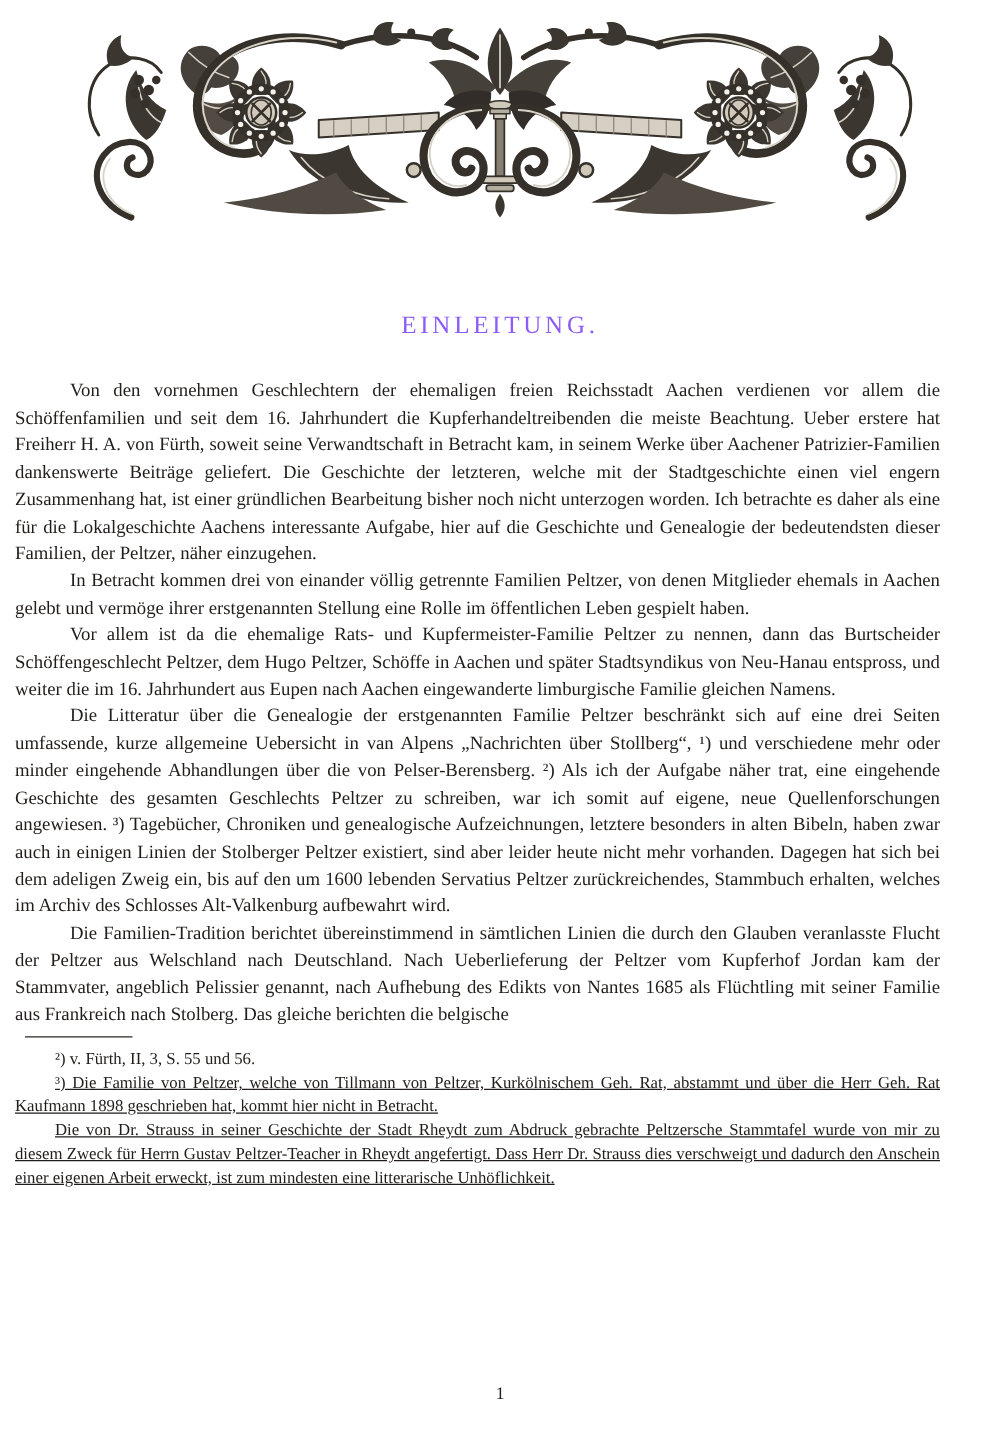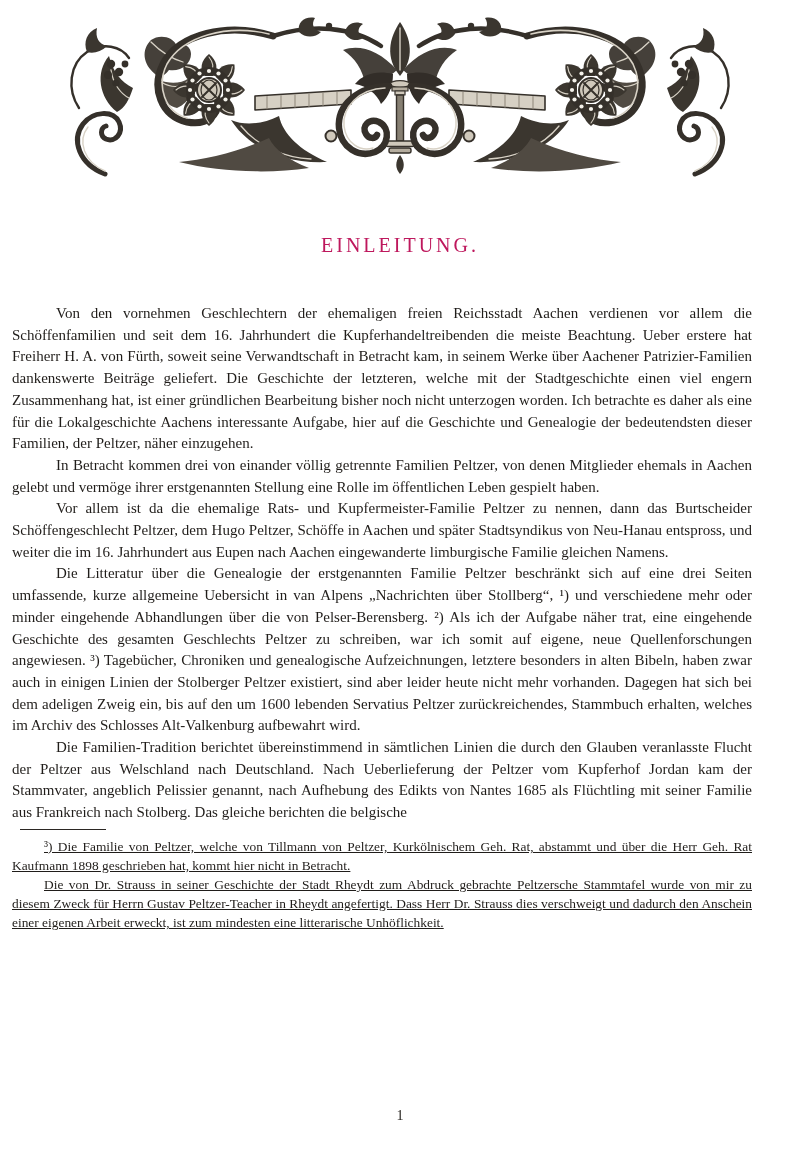--- a/index.html
+++ b/index.html
@@ -14,29 +14,29 @@
   }
   .ornament {
     position: absolute;
     top: 12px;
     left: 59px;
     width: 682px;
     height: 166px;
   }
   .title {
     position: absolute;
-    top: 234px;
+    top: 249px;
     left: 0;
     width: 100%;
     margin: 0;
     text-align: center;
     font-size: 20px;
     font-weight: 400;
     letter-spacing: 3px;
-    color: #be185d;
+    color: #8b5cf6;
   }
   .body {
     position: absolute;
     top: 303px;
     left: 12px;
     width: 740px;
     font-size: 15px;
     line-height: 21.7px;
     text-align: justify;
   }
@@ -176,20 +176,21 @@
   <div class="body">
     <p class="para">Von den vornehmen Geschlechtern der ehemaligen freien Reichsstadt Aachen verdienen vor allem die Schöffenfamilien und seit dem 16. Jahrhundert die Kupferhandeltreibenden die meiste Beachtung. Ueber erstere hat Freiherr H. A. von Fürth, soweit seine Verwandtschaft in Betracht kam, in seinem Werke über Aachener Patrizier-Familien dankenswerte Beiträge geliefert. Die Geschichte der letzteren, welche mit der Stadtgeschichte einen viel engern Zusammenhang hat, ist einer gründlichen Bearbeitung bisher noch nicht unterzogen worden. Ich betrachte es daher als eine für die Lokalgeschichte Aachens interessante Aufgabe, hier auf die Geschichte und Genealogie der bedeutendsten dieser Familien, der Peltzer, näher einzugehen.</p>
     <p class="para">In Betracht kommen drei von einander völlig getrennte Familien Peltzer, von denen Mitglieder ehemals in Aachen gelebt und vermöge ihrer erstgenannten Stellung eine Rolle im öffentlichen Leben gespielt haben.</p>
     <p class="para">Vor allem ist da die ehemalige Rats- und Kupfermeister-Familie Peltzer zu nennen, dann das Burtscheider Schöffengeschlecht Peltzer, dem Hugo Peltzer, Schöffe in Aachen und später Stadtsyndikus von Neu-Hanau entspross, und weiter die im 16. Jahrhundert aus Eupen nach Aachen eingewanderte limburgische Familie gleichen Namens.</p>
     <p class="para">Die Litteratur über die Genealogie der erstgenannten Familie Peltzer beschränkt sich auf eine drei Seiten umfassende, kurze allgemeine Uebersicht in van Alpens „Nachrichten über Stollberg“, ¹) und verschiedene mehr oder minder eingehende Abhandlungen über die von Pelser-Berensberg. ²) Als ich der Aufgabe näher trat, eine eingehende Geschichte des gesamten Geschlechts Peltzer zu schreiben, war ich somit auf eigene, neue Quellenforschungen angewiesen. ³) Tagebücher, Chroniken und genealogische Aufzeichnungen, letztere besonders in alten Bibeln, haben zwar auch in einigen Linien der Stolberger Peltzer existiert, sind aber leider heute nicht mehr vorhanden. Dagegen hat sich bei dem adeligen Zweig ein, bis auf den um 1600 lebenden Servatius Peltzer zurückreichendes, Stammbuch erhalten, welches im Archiv des Schlosses Alt-Valkenburg aufbewahrt wird.</p>
     <p class="para">Die Familien-Tradition berichtet übereinstimmend in sämtlichen Linien die durch den Glauben veranlasste Flucht der Peltzer aus Welschland nach Deutschland. Nach Ueberlieferung der Peltzer vom Kupferhof Jordan kam der Stammvater, angeblich Pelissier genannt, nach Aufhebung des Edikts von Nantes 1685 als Flüchtling mit seiner Familie aus Frankreich nach Stolberg. Das gleiche berichten die belgische</p>
 
     <div class="fn-rule"></div>
 
     <div class="footnotes">
+      <p class="fn fn-first">²) v. Fürth, II, 3, S. 55 und 56.</p>
       <p class="fn fn-para">³) Die Familie von Peltzer, welche von Tillmann von Peltzer, Kurkölnischem Geh. Rat, abstammt und über die Herr Geh. Rat Kaufmann 1898 geschrieben hat, kommt hier nicht in Betracht.</p>
       <p class="fn fn-para">Die von Dr. Strauss in seiner Geschichte der Stadt Rheydt zum Abdruck gebrachte Peltzersche Stammtafel wurde von mir zu diesem Zweck für Herrn Gustav Peltzer-Teacher in Rheydt angefertigt. Dass Herr Dr. Strauss dies verschweigt und dadurch den Anschein einer eigenen Arbeit erweckt, ist zum mindesten eine litterarische Unhöflichkeit.</p>
     </div>
   </div>
 
   <div class="page-number">1</div>
 
 </div>
 
 </body></html>

